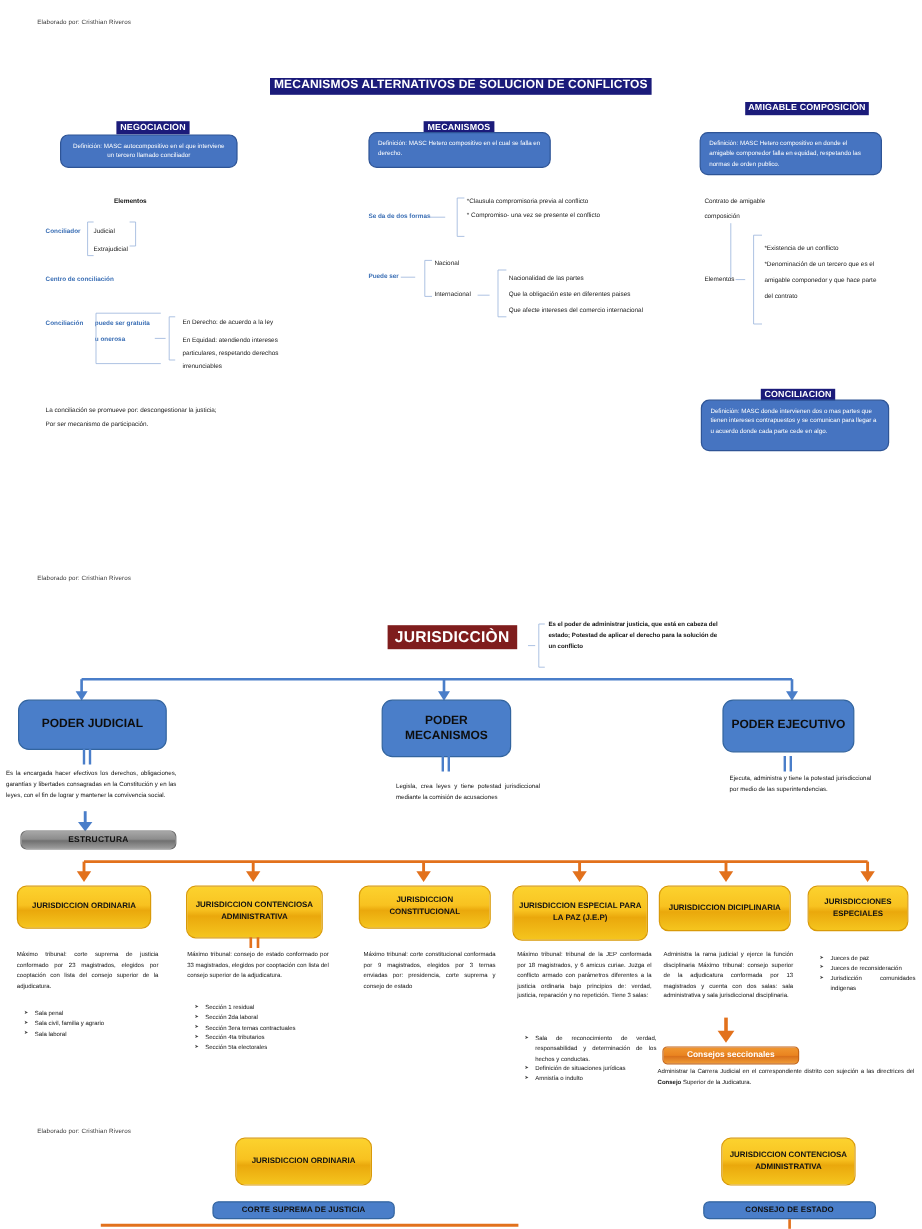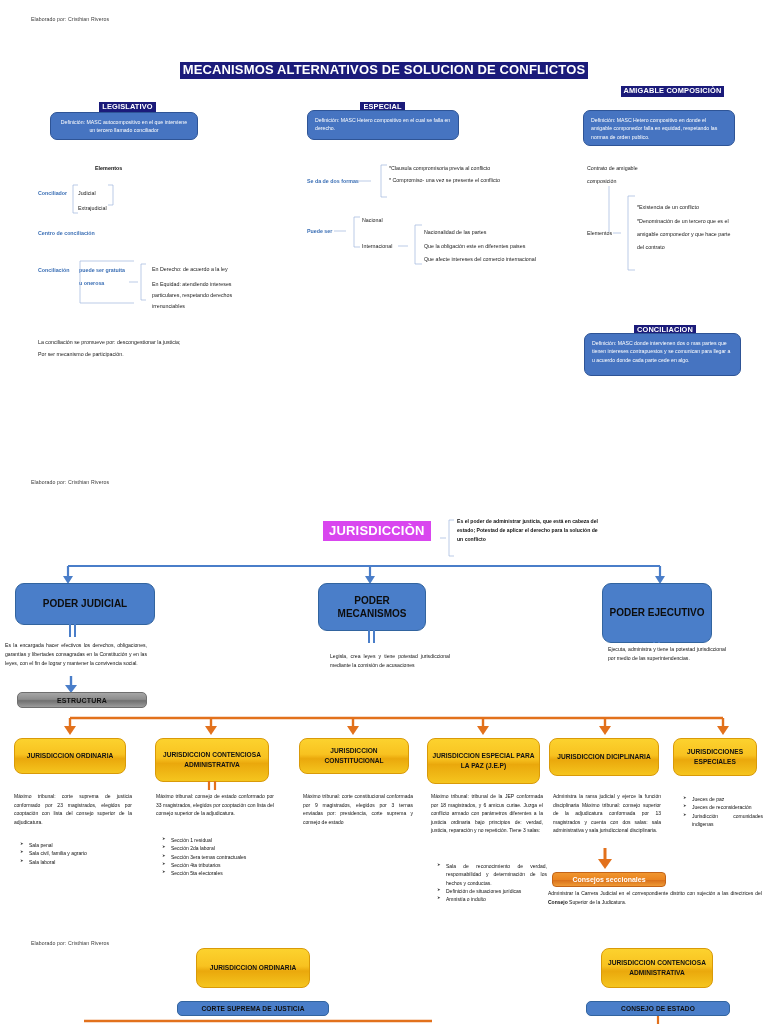--- a/index.html
+++ b/index.html
@@ -28,21 +28,21 @@
   
   .hl-title {
     display: inline-block;
     background: #1b1b7a;
     color: #ffffff;
     font-weight: bold;
     padding: 1px 3px 2px 3px;
     white-space: nowrap;
     line-height: 1.05;
   }
-  .t-main { font-size: 13px; letter-spacing: .15px; }
+  .t-main { font-size: 10px; letter-spacing: .15px; }
   .t-sub  { font-size: 7.4px; letter-spacing: .15px; }
 
   
   .bluebox {
     background: #4674c1;
     border: 1px solid #2e5496;
     border-radius: 7px;
     color: #ffffff;
     font-size: 5.2px;
     line-height: 1.62;
@@ -53,21 +53,21 @@
   .lbl-blue { color: #3b6fb5; font-size: 5.3px; font-weight: bold; white-space: nowrap; }
   .lbl-dark { color: #1a1a1a; font-size: 5.3px; white-space: nowrap; }
   .lbl-bold { color: #111; font-size: 5.4px; font-weight: bold; white-space: nowrap; }
 
   svg.conn { position:absolute; overflow: visible; pointer-events:none; }
   .brace { fill:none; stroke:#9db6dc; stroke-width:.7px; }
   .line  { fill:none; stroke:#9db6dc; stroke-width:.7px; }
 
   
   .teal-box {
-    background:#d946ef; color:#ffffff;
+    background:#7f1d1d; color:#ffffff;
     font-size: 13px; font-weight: bold;
     padding: 2px 6px 3px 6px;
     letter-spacing:.2px;
     white-space:nowrap;
     display:inline-block;
   }
   .def-note { font-size:5.1px; line-height:1.8; color:#111; font-weight:bold; }
 
   .poder {
     background: #4a7ec9;
@@ -131,21 +131,21 @@
 
 <div class="page">
 
   <div class="abs author" style="left:31px; top:16px;">Elaborado por: Cristhian Riveros</div>
 
   <div class="abs" style="left:0; top:60px; width:768px; text-align:center;">
     <span class="hl-title t-main">MECANISMOS ALTERNATIVOS DE SOLUCION DE CONFLICTOS</span>
   </div>
 
   <div class="abs" style="left:50px; top:95px; width:155px; text-align:center;">
-    <span class="hl-title t-sub">LEGISLATIVO</span>
+    <span class="hl-title t-sub">NEGOCIACION</span>
   </div>
 
   <div class="abs bluebox" style="left:50px; top:112px; width:148px; height:28px;">
     <span style="display:block;text-align:center;">Definición: MASC autocompositivo en el que interviene un tercero llamado conciliador</span>
   </div>
 
   <div class="abs lbl-bold" style="left:95px; top:165px;">Elementos</div>
 
   <div class="abs lbl-blue" style="left:38px; top:190px;">Conciliador</div>
   <div class="abs lbl-dark" style="left:78px; top:190px;">Judicial</div>
@@ -171,21 +171,21 @@
 
   <div class="abs lbl-dark" style="left:152px; top:266px;">En Derecho: de acuerdo a la ley</div>
   <div class="abs lbl-dark" style="left:152px; top:281px;">En Equidad: atendiendo intereses</div>
   <div class="abs lbl-dark" style="left:152px; top:292px;">particulares, respetando derechos</div>
   <div class="abs lbl-dark" style="left:152px; top:303px;">irrenunciables</div>
 
   <div class="abs lbl-dark" style="left:38px; top:339px;">La conciliación se promueve por: descongestionar la justicia;</div>
   <div class="abs lbl-dark" style="left:38px; top:351px;">Por ser mecanismo de participación.</div>
 
   <div class="abs" style="left:305px; top:95px; width:155px; text-align:center;">
-    <span class="hl-title t-sub">ESPECIAL</span>
+    <span class="hl-title t-sub">MECANISMOS</span>
   </div>
 
   <div class="abs bluebox" style="left:307px; top:110px; width:152px; height:30px;">
     <span>Definición: MASC Hetero compositivo  en el cual se falla en derecho.</span>
   </div>
 
   <div class="abs lbl-blue" style="left:307px; top:178px;">Se da de dos formas</div>
   <svg class="conn" style="left:357px; top:163px;" width="34" height="38">
     <path class="line" d="M0,18 L14,18"></path>
     <path class="brace" d="M30,2 L24,2 L24,34 L30,34"></path>
@@ -257,27 +257,27 @@
   <svg class="conn" style="left:60px; top:560px;" width="610" height="28">
     <path d="M8,6 L600,6" stroke="#4a7ec9" stroke-width="2.2" fill="none"></path>
     <path d="M8,6 L8,17" stroke="#4a7ec9" stroke-width="2.2" fill="none"></path>
     <path d="M310,6 L310,17" stroke="#4a7ec9" stroke-width="2.2" fill="none"></path>
     <path d="M600,6 L600,17" stroke="#4a7ec9" stroke-width="2.2" fill="none"></path>
     <path d="M3,16 L13,16 L8,24 Z" fill="#4a7ec9"></path>
     <path d="M305,16 L315,16 L310,24 Z" fill="#4a7ec9"></path>
     <path d="M595,16 L605,16 L600,24 Z" fill="#4a7ec9"></path>
   </svg>
 
-  <div class="abs poder" style="left:15px; top:583px; width:140px; height:42px;">
+  <div class="abs poder" style="left:15px; top:583px; width:124px; height:42px;">
     <span>PODER JUDICIAL</span>
   </div>
   <div class="abs poder" style="left:318px; top:583px; width:108px; height:48px;">
     <span>PODER MECANISMOS</span>
   </div>
-  <div class="abs poder" style="left:602px; top:583px; width:110px; height:60px;">
+  <div class="abs poder" style="left:602px; top:583px; width:110px; height:44px;">
     <span>PODER EJECUTIVO</span>
   </div>
 
   <svg class="conn" style="left:68px; top:624px;" width="10" height="14">
     <path d="M2,0 L2,13 M7,0 L7,13" stroke="#4a7ec9" stroke-width="2" fill="none"></path>
   </svg>
   <svg class="conn" style="left:367px; top:630px;" width="10" height="14">
     <path d="M2,0 L2,13 M7,0 L7,13" stroke="#4a7ec9" stroke-width="2" fill="none"></path>
   </svg>
   <svg class="conn" style="left:652px; top:630px;" width="10" height="14">

